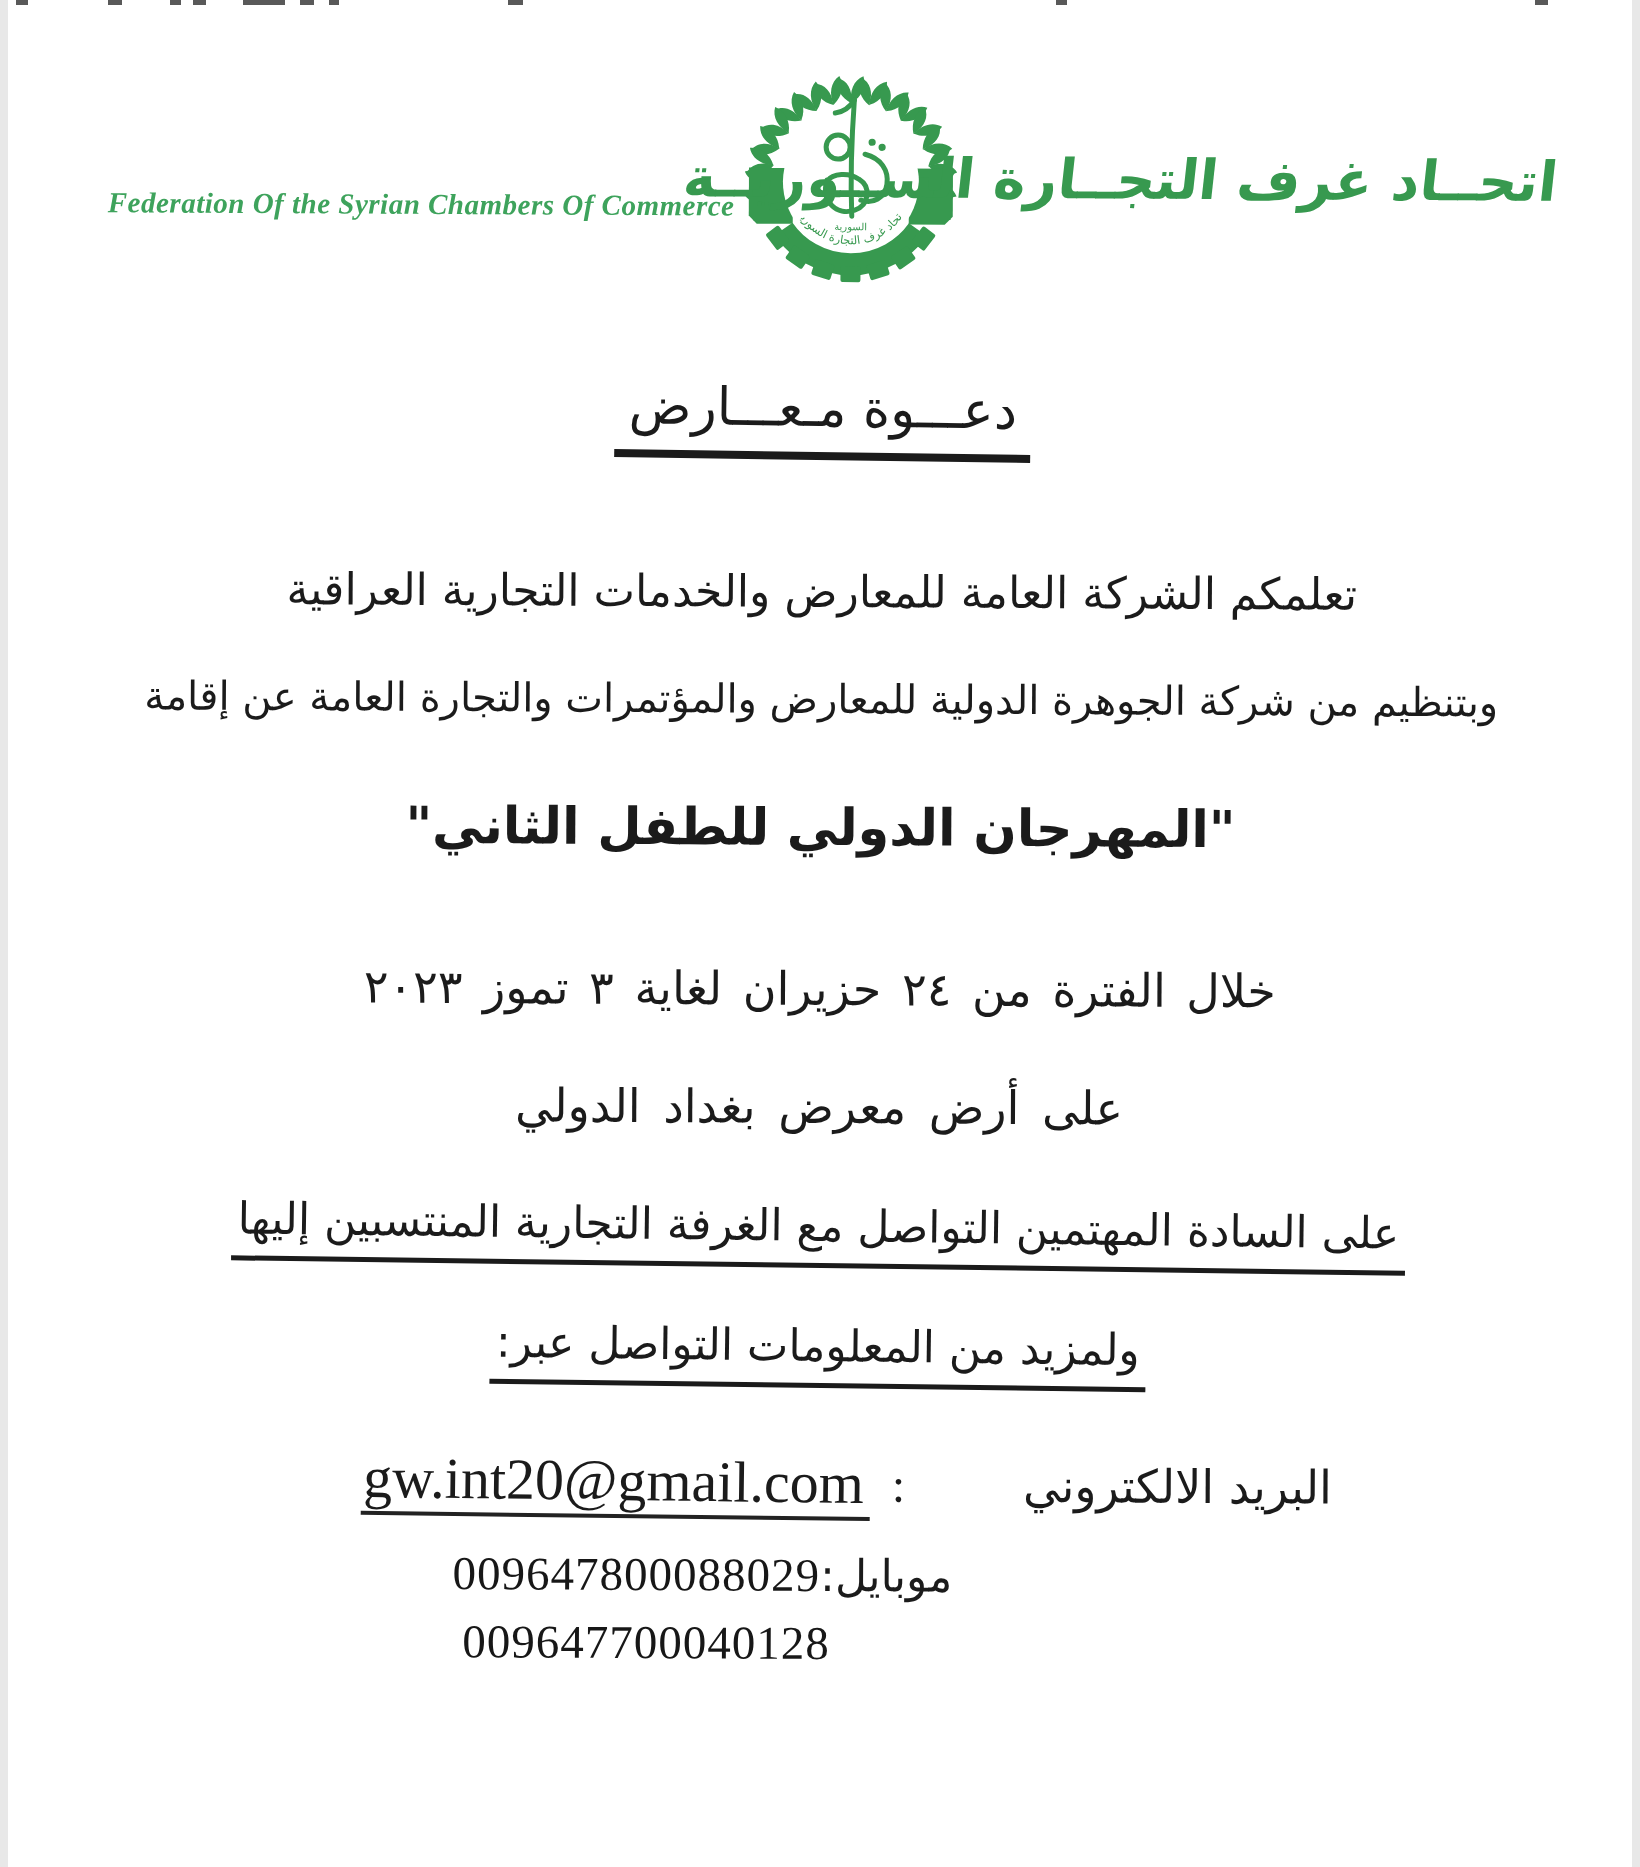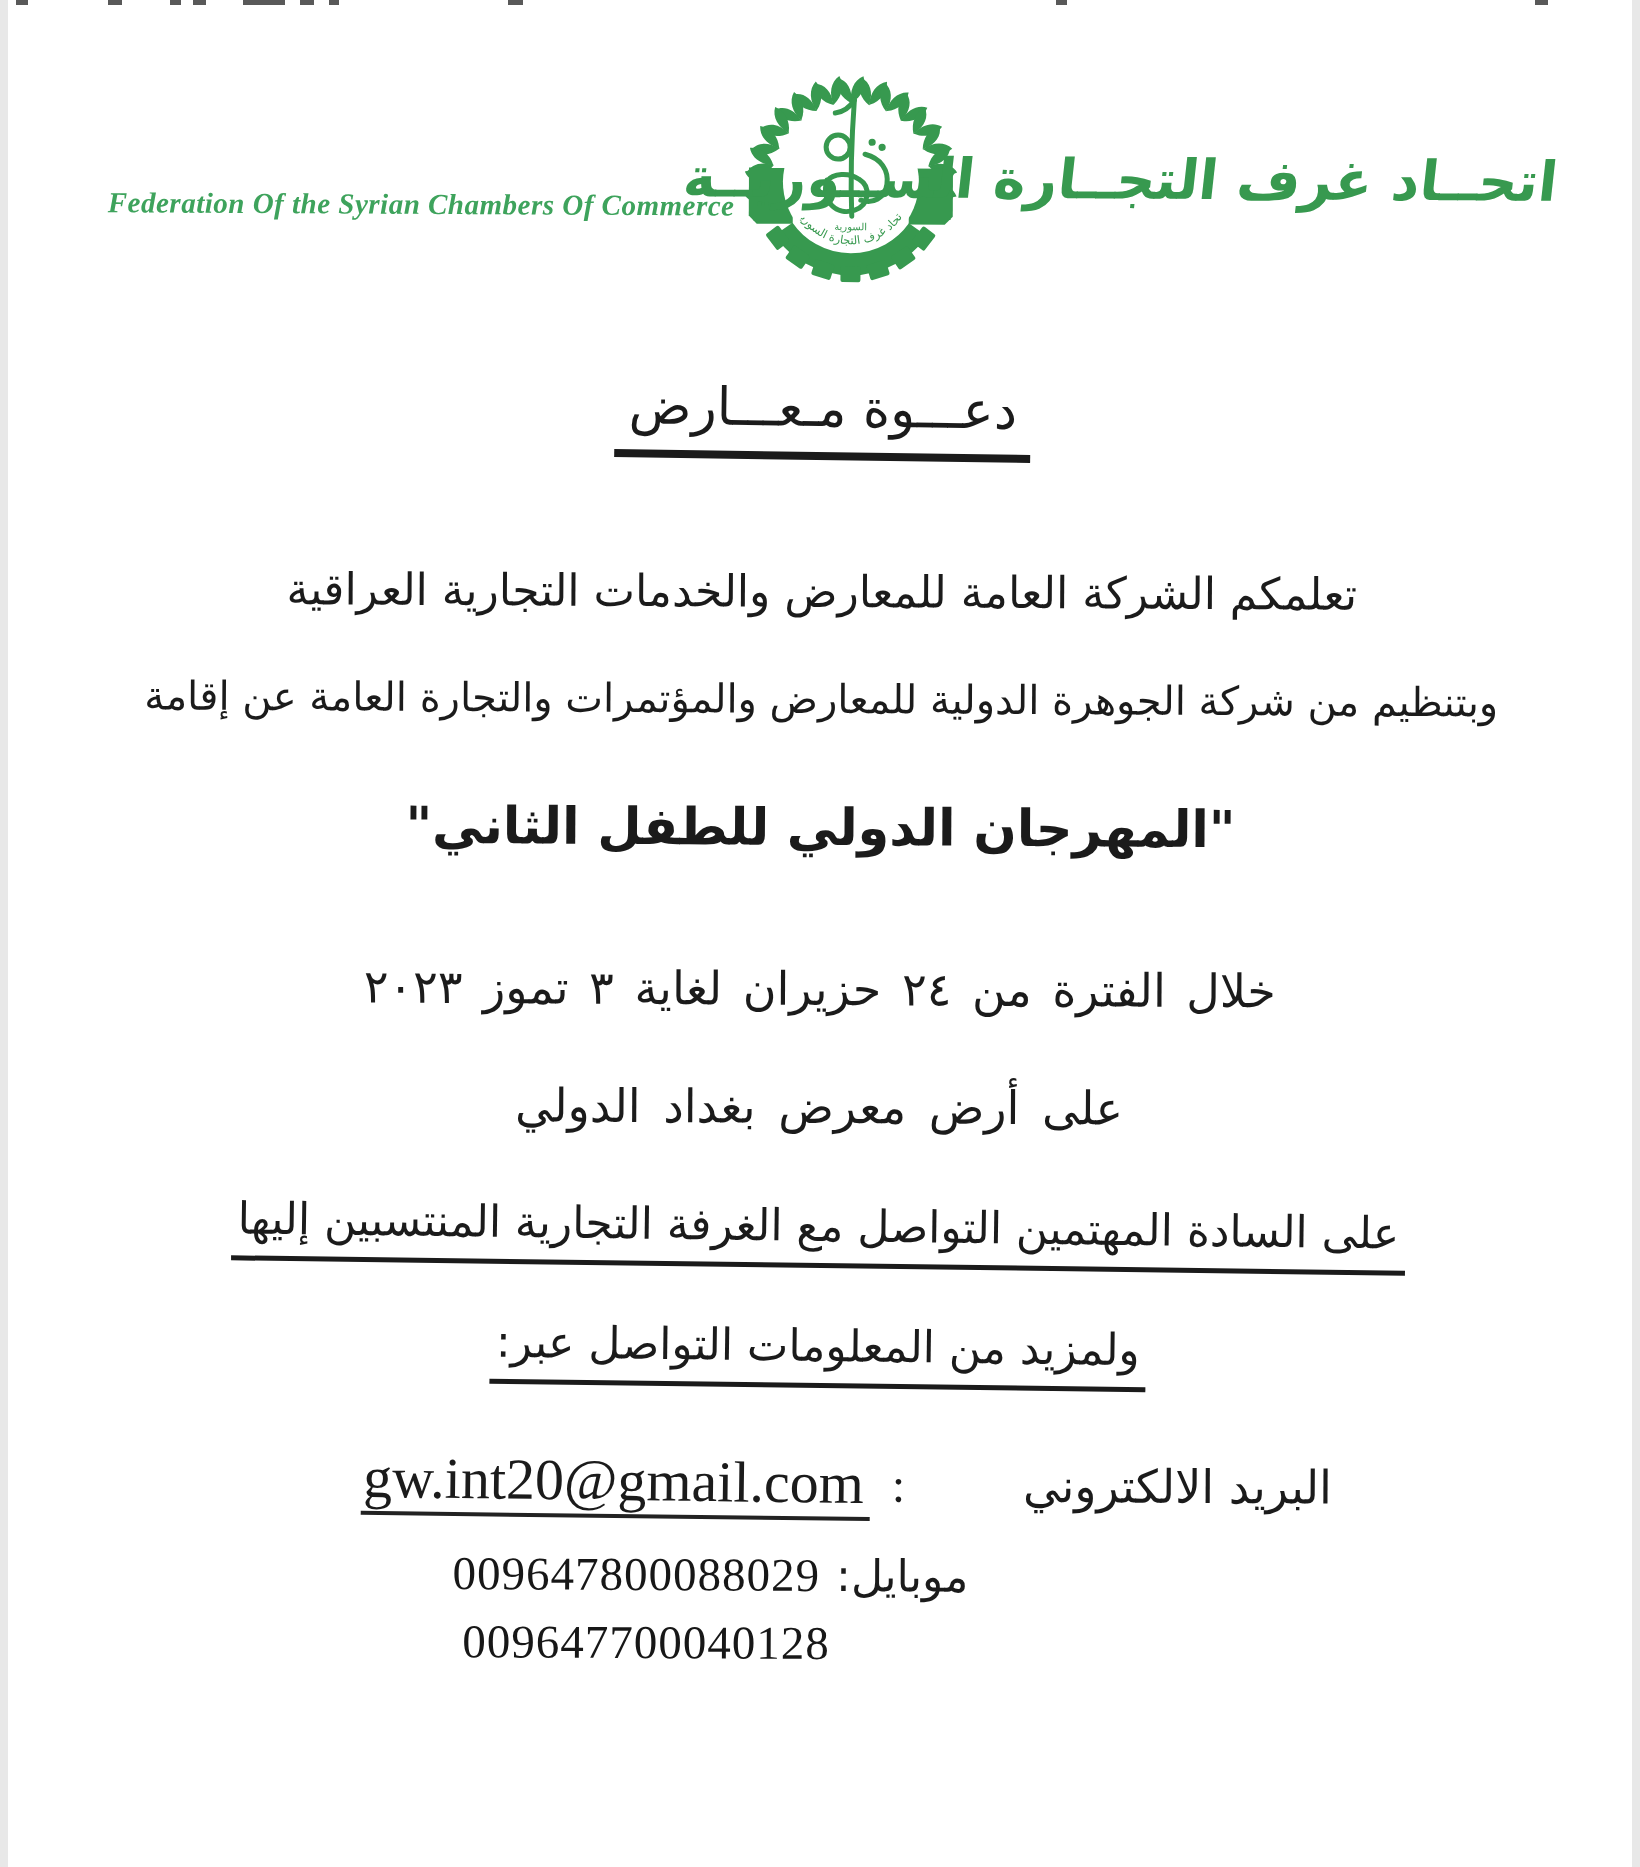--- a/index.html
+++ b/index.html
@@ -48,21 +48,21 @@
   }
   .email-addr {
     font-family:"Liberation Serif", serif; font-size:58px;
     border-bottom:4px solid #222; padding:0 6px 0 2px;
     transform:rotate(0.4deg);
   }
   .email-colon { font-family:"Liberation Serif", serif; font-size:48px; margin-left:22px; }
   .email-label { font-size:46px; direction:rtl; margin-left:118px; }
   .mobile-block { position:absolute; left:448px; top:1548px; direction:ltr; white-space:nowrap; }
   .num { font-family:"Liberation Serif", serif; font-size:47px; letter-spacing:1px; color:#171717; }
-  .mlabel { font-size:44px; direction:rtl; display:inline-block; margin-left:16px; }
+  .mlabel { font-size:44px; direction:rtl; display:inline-block; }
   .mobile2 { display:block; margin-top:14px; margin-left:10px; }
   svg text { font-family:"DejaVu Sans", sans-serif; }
 </style>
 </head>
 <body>
 
 <div class="page">
 
   <div>
     <div class="mark" style="left:8px;width:12px;"></div>

